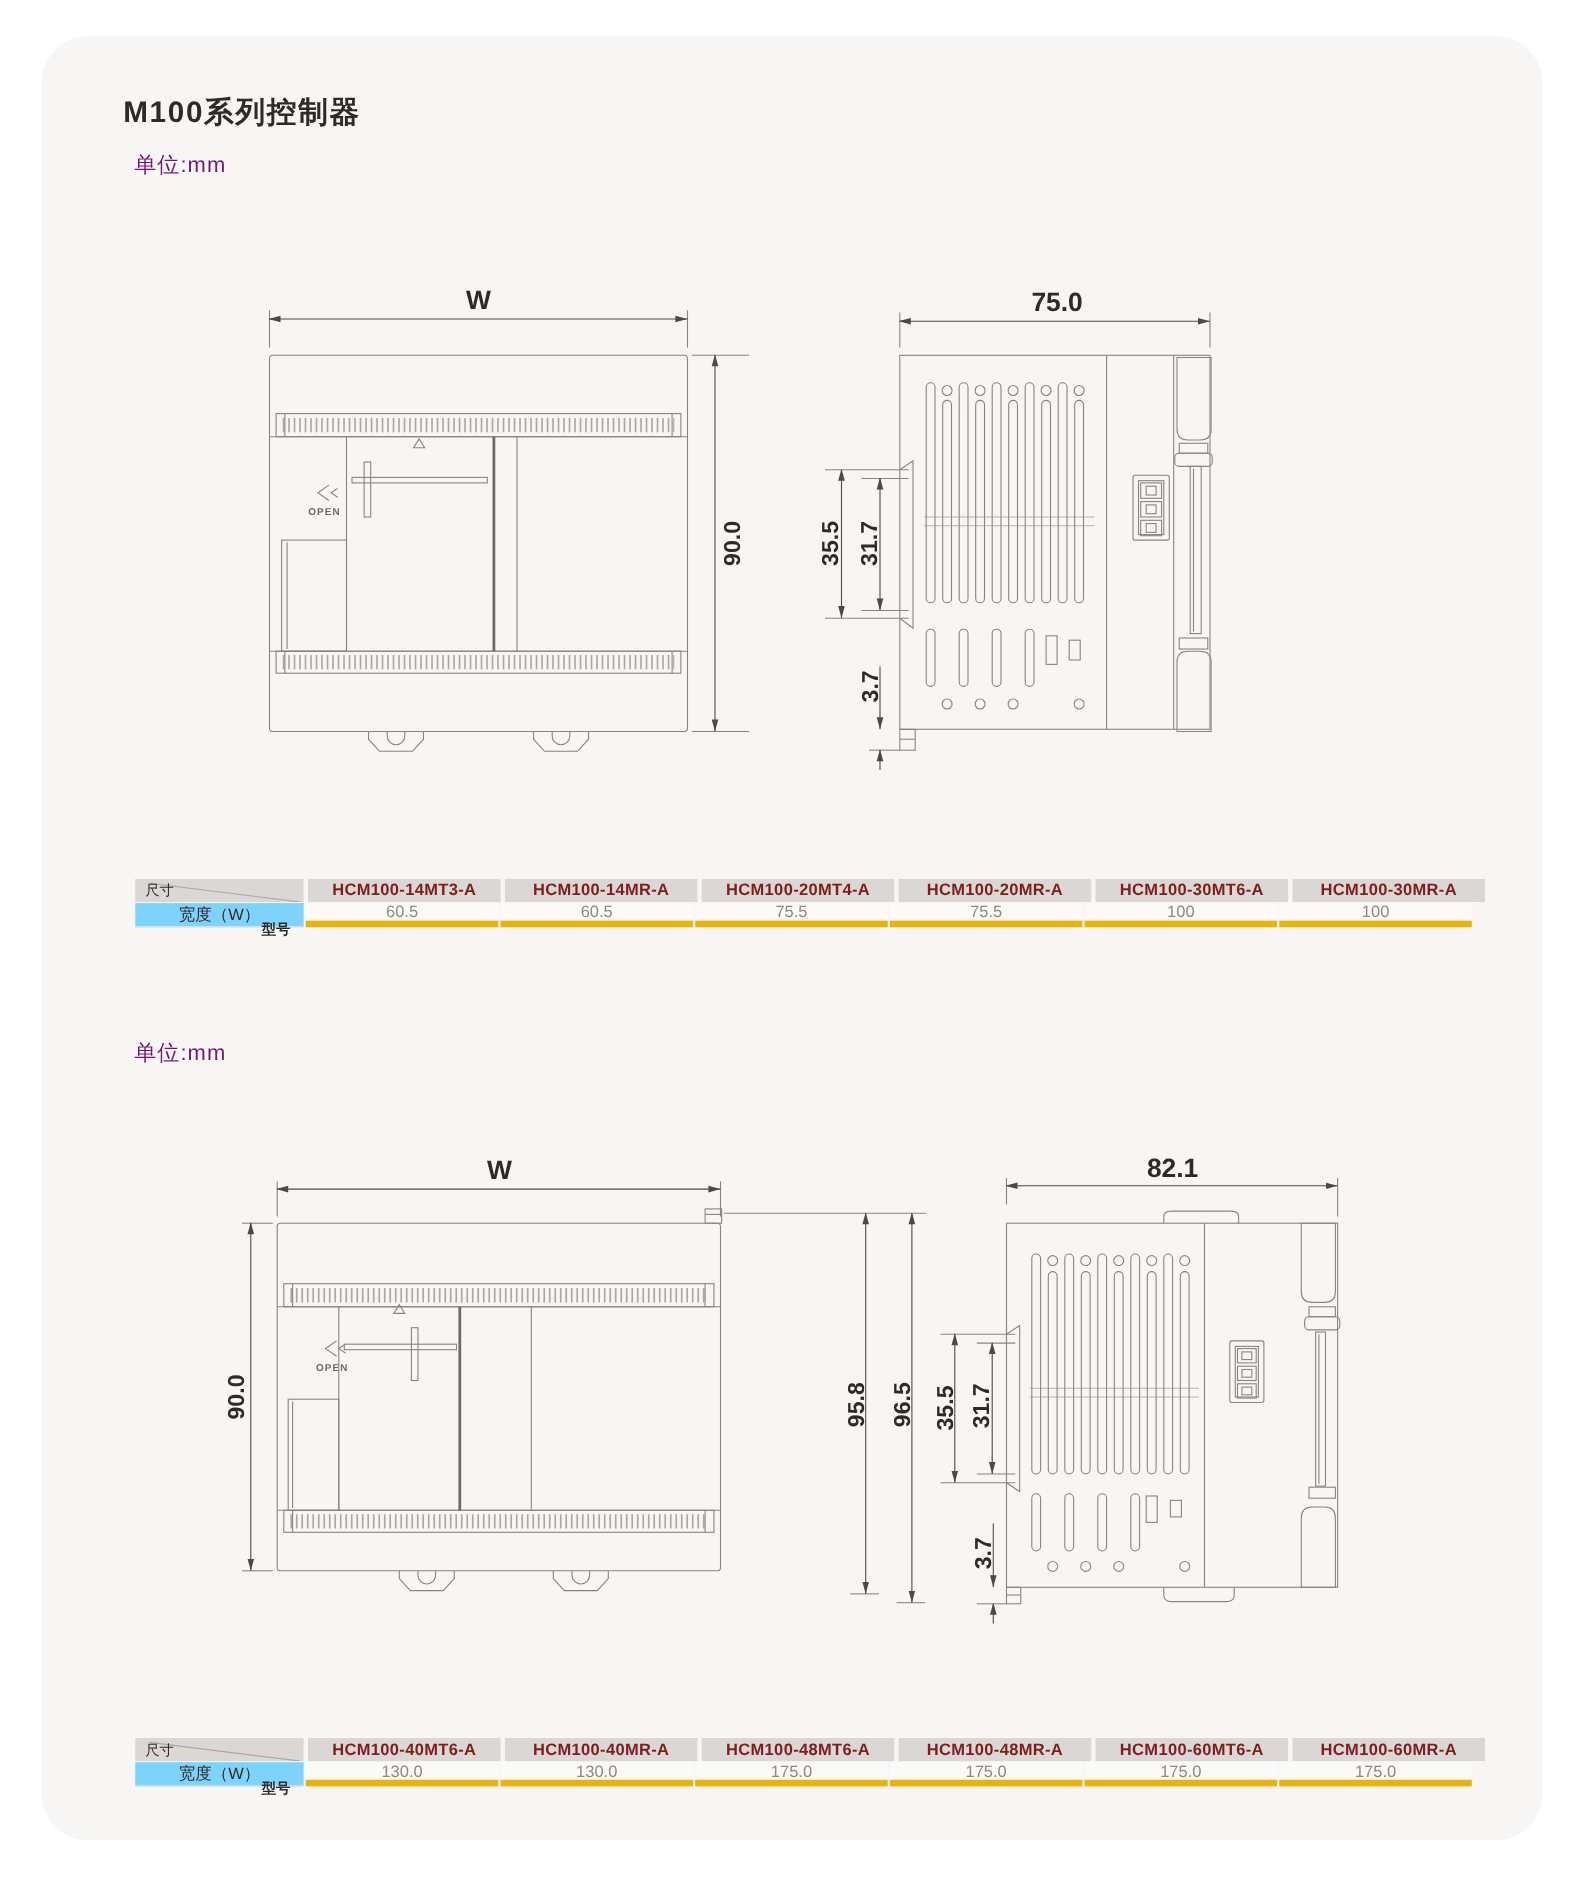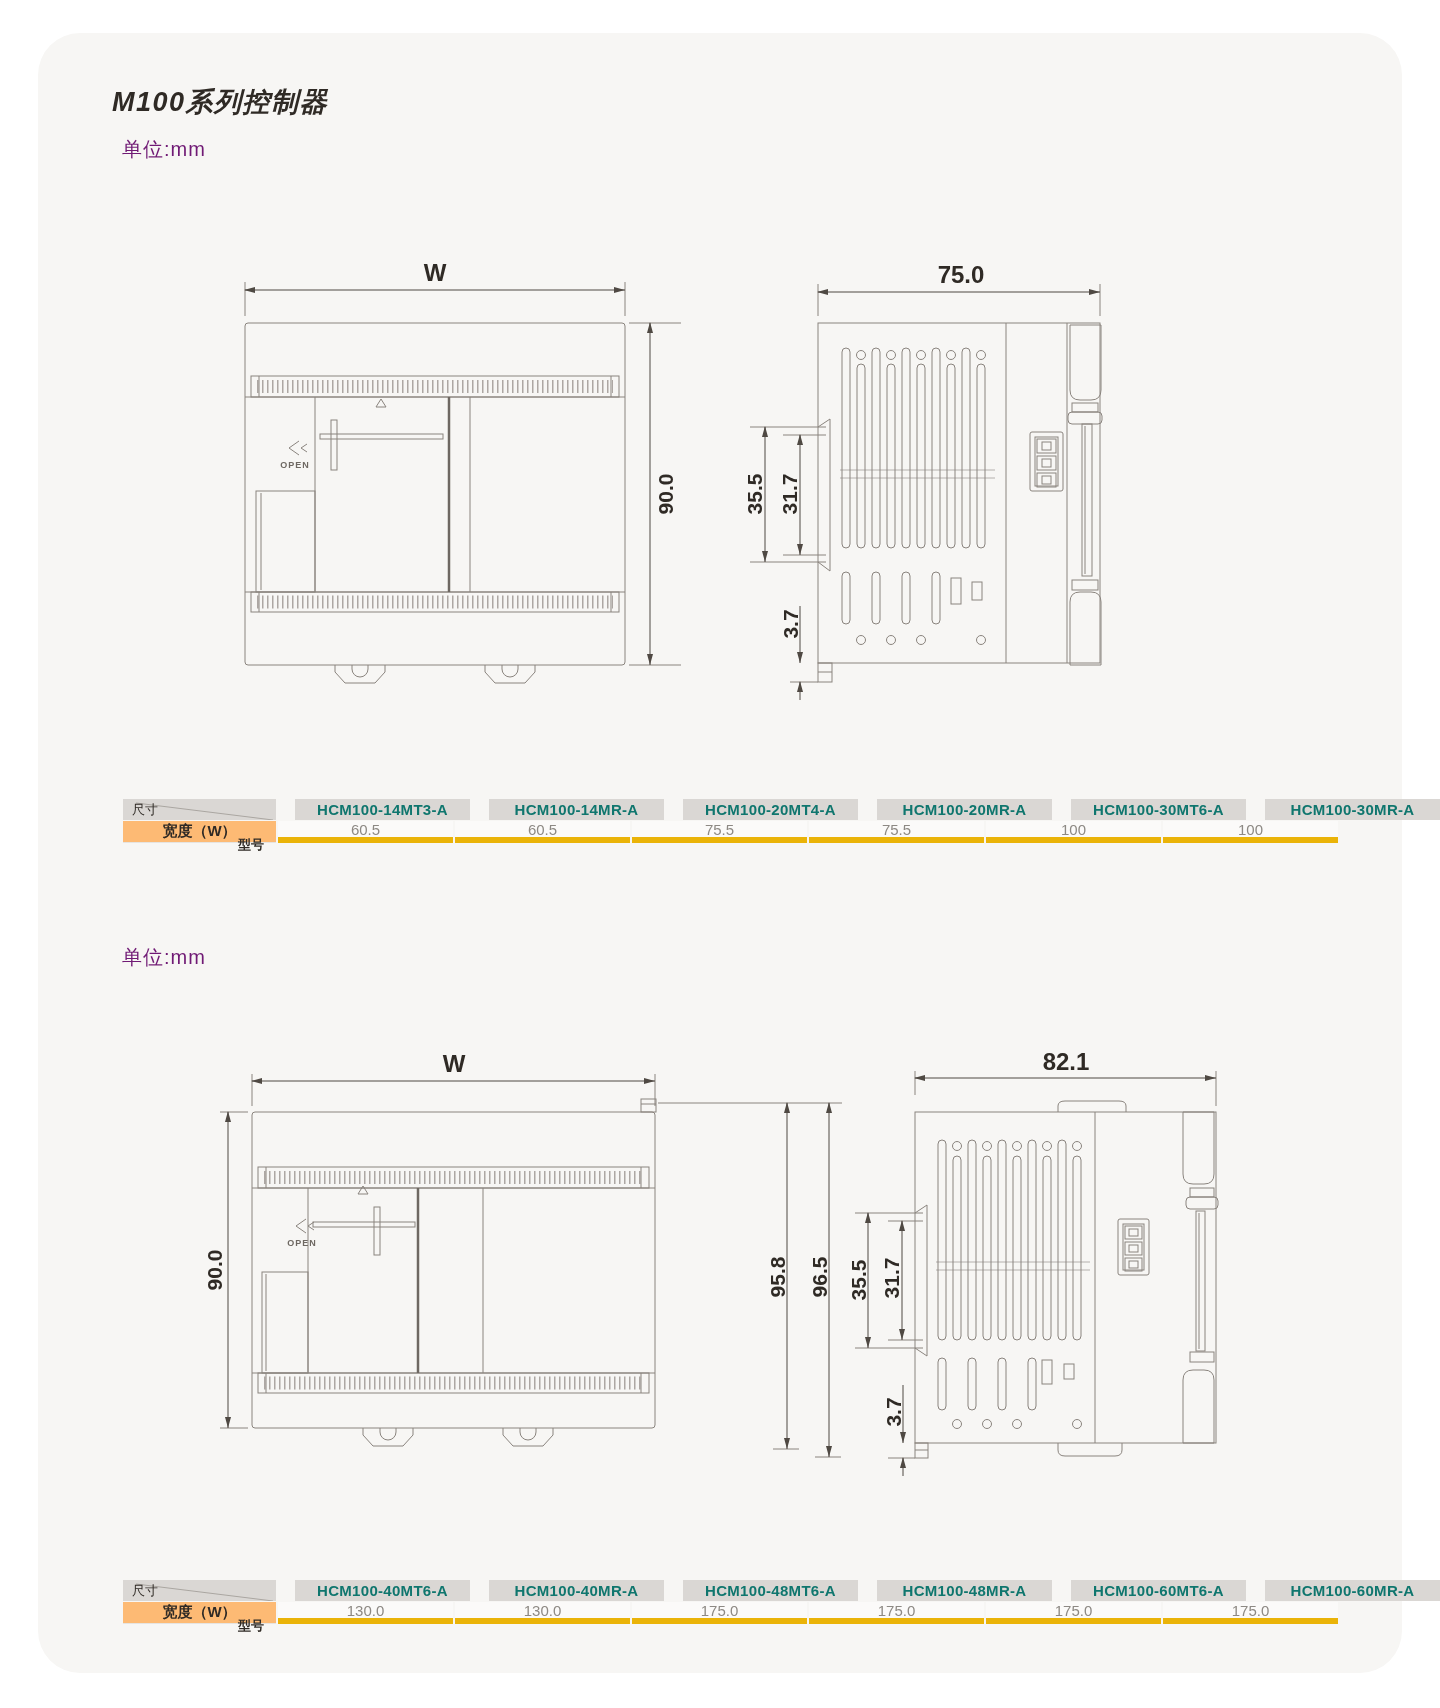--- a/index.html
+++ b/index.html
@@ -6,21 +6,21 @@
   body{
     width:1440px;height:1708px;position:relative;background:#ffffff;
     font-family:"Liberation Sans",sans-serif;color:#2f2a25;
   }
   .card{
     position:absolute;left:38px;top:33px;width:1364px;height:1640px;
     background:#f7f6f4;border-radius:42px;
   }
   .page-title{
     position:absolute;left:112px;top:84px;font-size:27px;font-weight:bold;
-    color:#2f2a25;letter-spacing:1.5px;font-style:italic;
+    color:#2f2a25;letter-spacing:1.5px;
   }
   .unit{
     position:absolute;left:122px;font-size:20px;color:#701a75;letter-spacing:1px;
   }
   #unit1{top:136px}
   #unit2{top:944px}
   svg.blueprint{position:absolute;left:0;top:0;pointer-events:none;}
   .ln{stroke:#8a847e;fill:none;stroke-width:1;}
   .lnb{stroke:#6e6862;fill:none;stroke-width:2.5;}
   .tick{stroke:#9a948e;stroke-width:13;stroke-dasharray:1.5 3.5;fill:none;opacity:.8;}
@@ -29,28 +29,28 @@
   .dimtxt.big{font-size:24px;}
   .opentxt{fill:#6e6862;font-size:9px;font-weight:bold;letter-spacing:1px;}
   .dim-table{position:absolute;left:123px;width:1215px;font-size:15px;}
   #table1{top:799px}
   #table2{top:1580px}
   .t-head{display:flex;height:21px;}
   .corner-cell{width:153px;position:relative;background:#dad7d4;flex:none;}
   .corner-tr{position:absolute;top:1px;right:12px;font-weight:bold;font-size:13px;margin-top:36px;}
   .corner-bl{position:absolute;bottom:1px;left:9px;font-weight:normal;font-size:13px;}
   .h-cell{
-    width:175px;margin-left:19px;background:#dad7d4;flex:none;
+    width:175px;margin-left:4px;background:#dad7d4;flex:none;
     display:flex;align-items:center;justify-content:center;
-    font-weight:bold;color:#0f766e;letter-spacing:.3px;
+    font-weight:bold;color:#7f1d1d;letter-spacing:.3px;
   }
   .t-row{display:flex;height:22px;margin-top:1px;}
   .label-cell{
-    width:153px;flex:none;background:#fdba74;border-bottom:1px solid #e6e4e1;
-    display:flex;align-items:center;justify-content:center;font-weight:bold;
+    width:153px;flex:none;background:#7dd3fc;border-bottom:1px solid #e6e4e1;
+    display:flex;align-items:center;justify-content:center;font-weight:normal;
   }
   .v-cell{
     width:175px;margin-left:2px;flex:none;background:#fbfaf9;border-bottom:6px solid #eab308;
     display:flex;align-items:center;justify-content:center;color:#8d8984;
   }
 </style>
 </head>
 <body>
 
 <div class="card"></div>

